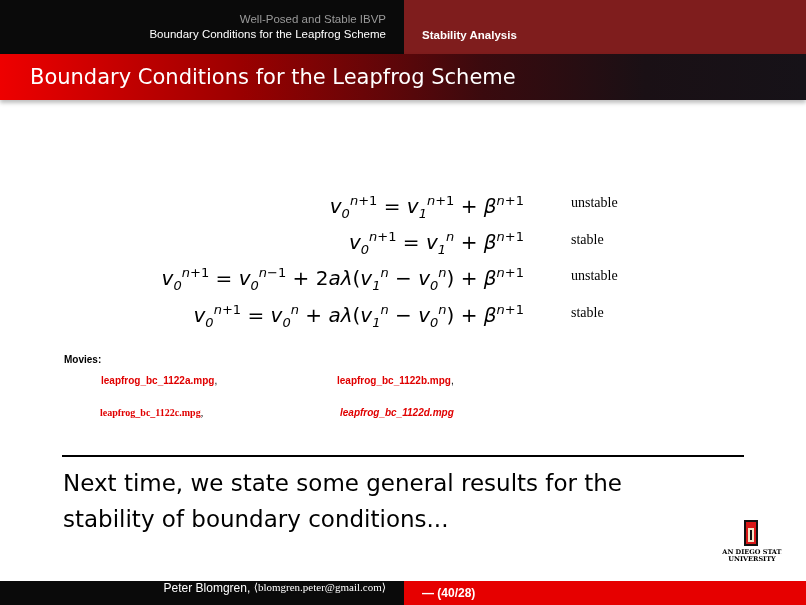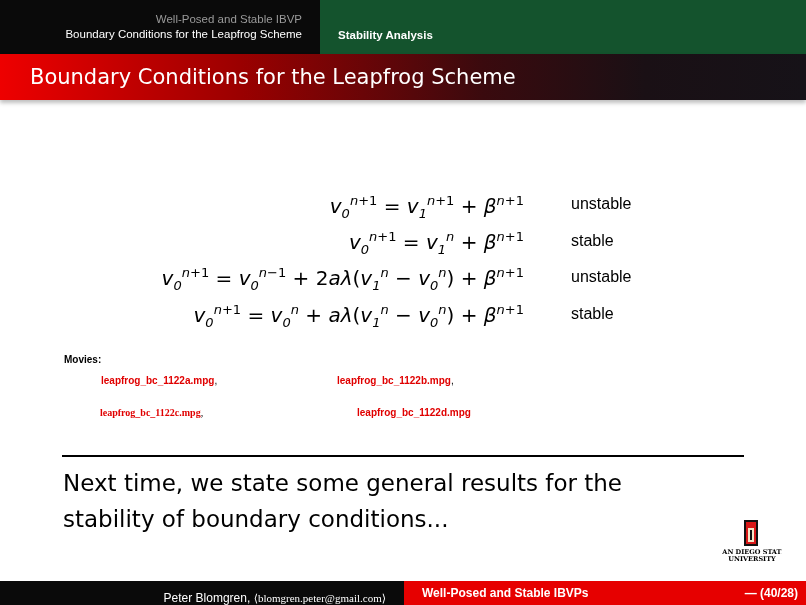--- a/index.html
+++ b/index.html
@@ -1,41 +1,41 @@
 <!DOCTYPE html>
 <html><head>
 <meta charset="utf-8">
 <style>
   html, body { margin:0; padding:0; }
   body { width:806px; height:605px; position:relative; overflow:hidden; background:#ffffff;
          font-family:"DejaVu Sans", sans-serif; color:#000; }
   .topbar { position:absolute; left:0; top:0; width:806px; height:54px; display:flex; }
-  .topbar .left { width:320px; height:54px; background:#0a0a0a; display:flex; flex-direction:column;
+  .topbar .left { width:404px; height:54px; background:#0a0a0a; display:flex; flex-direction:column;
                   align-items:flex-end; justify-content:center; padding-right:18px; box-sizing:border-box;
                   font-family:"Liberation Sans", sans-serif; font-size:11.5px; line-height:15px; }
   .topbar .left .sec { color:#9a9a9a; }
   .topbar .left .subsec { color:#ffffff; }
-  .topbar .right { flex:1; height:70px; background:#14532d; display:flex; align-items:center; padding-left:18px;
+  .topbar .right { flex:1; height:70px; background:#7f1d1d; display:flex; align-items:center; padding-left:18px;
                    font-family:"Liberation Sans", sans-serif; font-size:11.5px; font-weight:bold; color:#fff; }
   .titlebar { position:absolute; left:0; top:54px; width:806px; height:46px;
               background:linear-gradient(90deg,#ee0000 0%, #9a0000 30%, #3a0a0e 60%, #1a1015 80%, #161218 100%);
               box-shadow:0 3px 4px rgba(0,0,0,0.25); display:flex; align-items:center; justify-content:space-between;
               padding:0 10px 0 30px; box-sizing:border-box; color:#ffffff; font-family:"DejaVu Sans", sans-serif; font-size:21px; }
   .eq { position:absolute; right:282px; text-align:right; font-family:"DejaVu Sans", sans-serif; font-style:italic; font-size:20px; white-space:nowrap; }
   .eq sup, .eq sub { font-size:13px; font-style:italic; }
   .eq .up { font-style:normal; }
-  .status { position:absolute; left:571px; font-family:Liberation Sans, sans-serif; font-size:16px; }
+  .status { position:absolute; left:571px; font-family:Liberation Serif, serif; font-size:14px; }
   .movies-label { position:absolute; left:64px; top:354px; font-family:"Liberation Sans", sans-serif; font-weight:bold; font-size:10px; }
   .movie { position:absolute; font-family:"Liberation Sans", sans-serif; font-weight:bold; font-size:10px; color:#e00000; }
   .comma { color:#000; font-weight:normal; }
   .rule { position:absolute; left:62px; top:455px; width:682px; height:2px; background:#000; }
   .next { position:absolute; left:63px; top:465px; width:640px; font-family:"DejaVu Sans", sans-serif; font-size:23px; line-height:36px; }
   .logo { position:absolute; left:722px; top:520px; width:60px; height:44px; }
   .footer { position:absolute; left:0; top:581px; width:806px; height:24px; display:flex; }
-  .footer .left { width:404px; background:#0a0a0a; color:#fff; display:flex; align-items:flex-end; justify-content:flex-end;
+  .footer .left { width:404px; background:#0a0a0a; color:#fff; display:flex; align-items:flex-start; justify-content:flex-end;
                   padding-right:18px; box-sizing:border-box; font-family:"Liberation Sans", sans-serif; font-size:12px; }
   .footer .left .mono { font-family:Liberation Serif, serif; font-size:11px; }
   .footer .right { flex:1; background:#e60000; color:#fff; display:flex; align-items:center; justify-content:space-between;
                    padding:0 8px 0 18px; box-sizing:border-box; font-family:"Liberation Sans", sans-serif; font-size:12px; font-weight:bold; }
 </style>
 </head>
 <body>
 
 <div class="topbar">
   <div class="left">
@@ -62,37 +62,36 @@
   <div class="status" style="top:268px;">unstable</div>
 
   <div class="eq" style="top:302px;">v<sub>0</sub><sup>n<span class="up">+1</span></sup> <span class="up">=</span> v<sub>0</sub><sup>n</sup> <span class="up">+</span> aλ<span class="up">(</span>v<sub>1</sub><sup>n</sup> <span class="up">−</span> v<sub>0</sub><sup>n</sup><span class="up">) +</span> β<sup>n<span class="up">+1</span></sup></div>
   <div class="status" style="top:305px;">stable</div>
 </div>
 
 <div class="movies-label">Movies:</div>
 <div class="movie" style="left:101px; top:375px;"><span>leapfrog_bc_1122a.mpg</span><span class="comma">,</span></div>
 <div class="movie" style="left:337px; top:375px;"><span>leapfrog_bc_1122b.mpg</span><span class="comma">,</span></div>
 <div class="movie" style="left:100px; top:407px;font-family:Liberation Serif, serif;"><span>leapfrog_bc_1122c.mpg</span><span class="comma">,</span></div>
-<div class="movie" style="left:357px; top:407px;"><span>leapfrog_bc_1122d.mpg</span></div>
+<div class="movie" style="left:340px; top:407px;font-style:italic;"><span>leapfrog_bc_1122d.mpg</span></div>
 
 <div class="rule"></div>
 <div class="next">Next time, we state some general results for the stability of boundary conditions...</div>
 
 <div class="logo">
   <svg width="60" height="44" viewBox="0 0 60 44">
     <rect x="22" y="0" width="14" height="26" fill="#111"></rect>
     <rect x="24" y="2" width="10" height="22" fill="#d81818"></rect>
     <rect x="26" y="8" width="6" height="14" fill="#f3e6c8"></rect>
     <rect x="28" y="10" width="2" height="10" fill="#111"></rect>
     <text x="30" y="34" font-family="DejaVu Serif, serif" font-size="6.5" font-weight="bold" text-anchor="middle" fill="#000">SAN DIEGO STATE</text>
     <text x="30" y="41" font-family="DejaVu Serif, serif" font-size="6.5" font-weight="bold" text-anchor="middle" fill="#000">UNIVERSITY</text>
   </svg>
 </div>
 
 <div class="footer">
   <div class="left">
     <span>Peter Blomgren,</span>&nbsp;<span class="mono">⟨blomgren.peter@gmail.com⟩</span>
   </div>
   <div class="right">
-    <span>Well-Posed and Stable IBVPs</span>
     <span>— (40/28)</span>
   </div>
 </div>
 
 </body></html>

